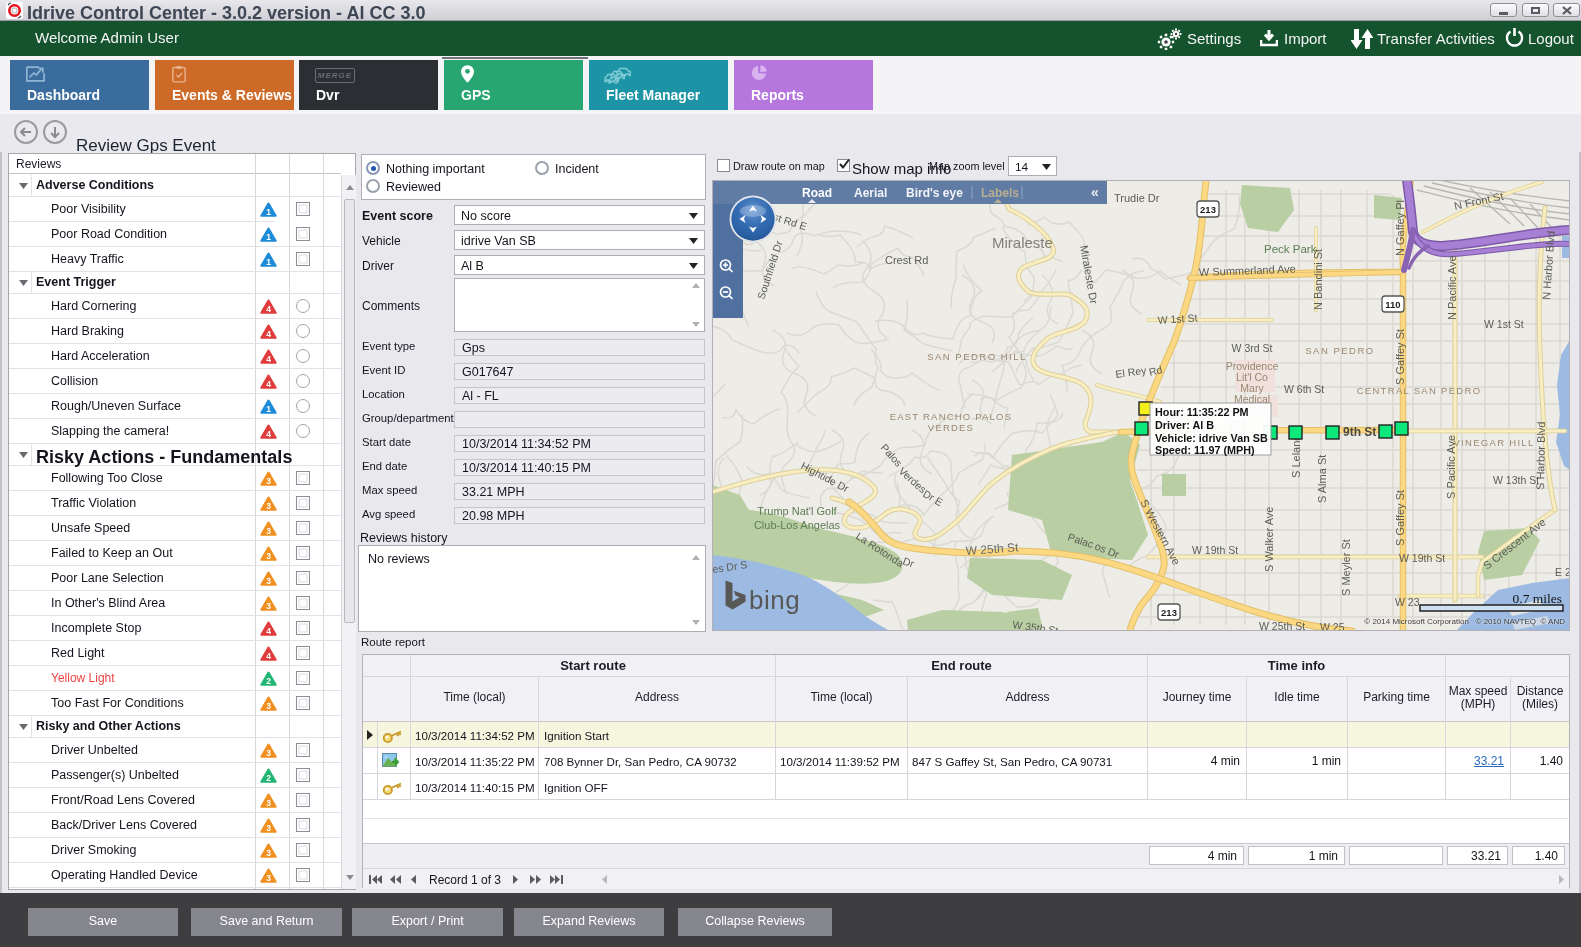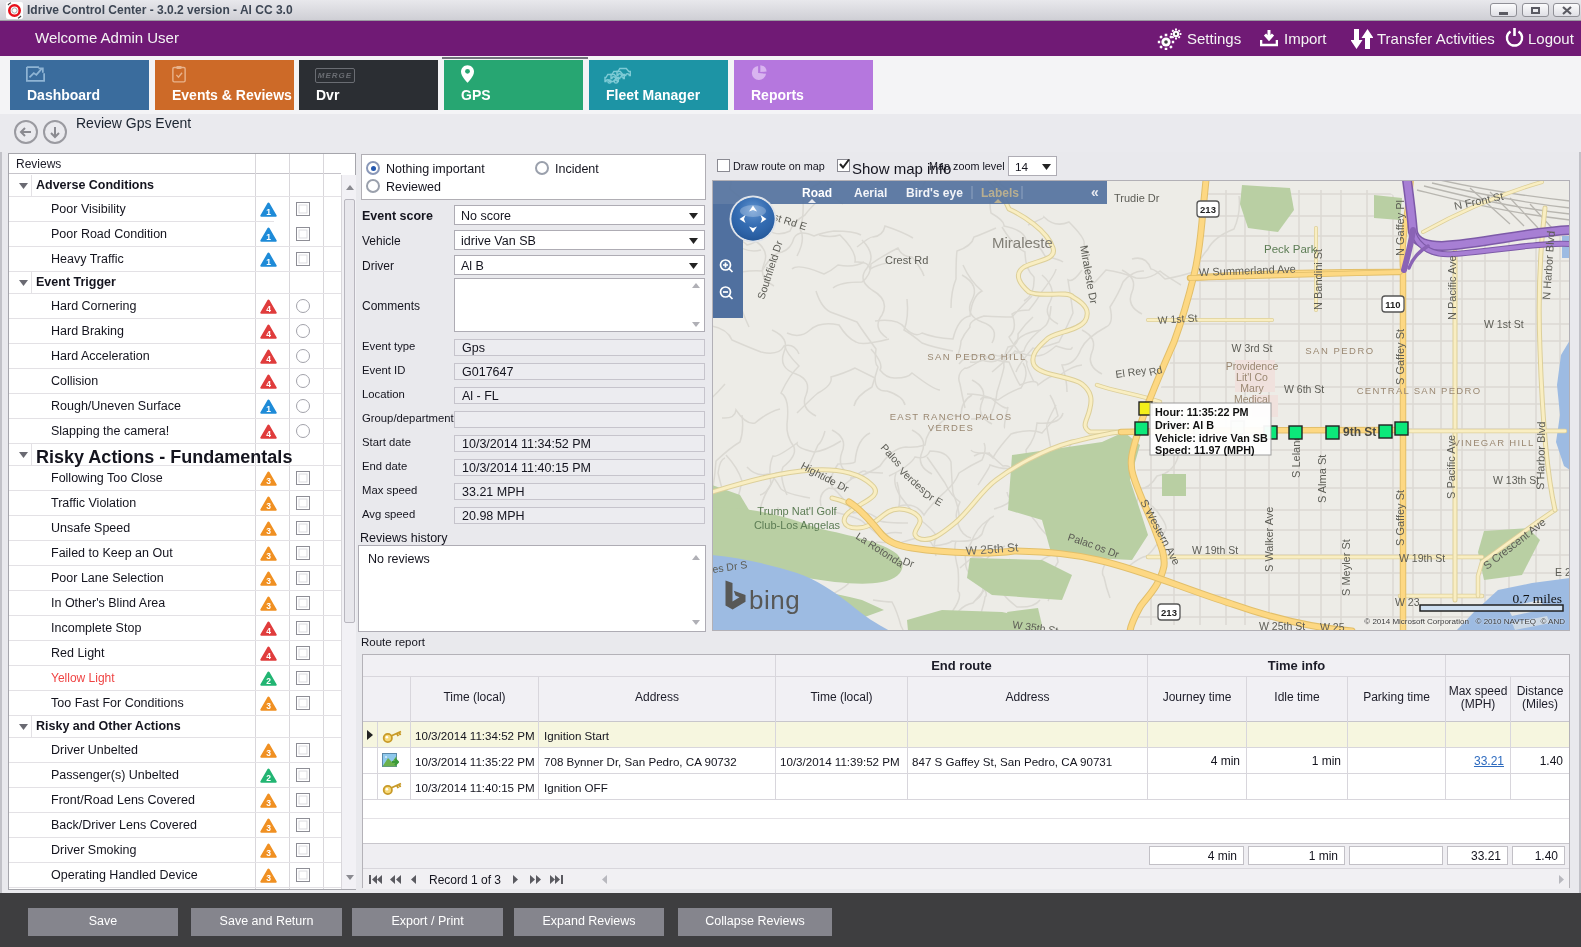--- a/index.html
+++ b/index.html
@@ -9,36 +9,36 @@
 
 <div class="abs" style="left:0;top:0;width:1581px;height:21px;background:linear-gradient(#e8e8ec,#cfcfd5);border-bottom:1px solid #9a9aa0">
  <div class="abs" style="left:6px;top:2px;width:17px;height:17px;background:#fff;border-radius:2px">
    <svg class="abs" style="left:0;top:0" width="17" height="17" viewBox="0 0 17 17">
      <circle cx="8.5" cy="8.5" r="5.2" fill="none" stroke="#e8111c" stroke-width="2.6"></circle>
      <circle cx="8.5" cy="8.5" r="2.6" fill="none" stroke="#aaa" stroke-width="1"></circle>
      <path d="M2 3 A8.5 8.5 0 0 1 5 0.8" stroke="#444" stroke-width="1.2" fill="none"></path>
      <path d="M15 14 A8.5 8.5 0 0 1 12 16.2" stroke="#444" stroke-width="1.2" fill="none"></path>
    </svg>
  </div>
- <div class="abs tt" style="left:27px;top:3px;font-size:12px;font-weight:bold;color:#3d4654">Idrive Control Center - 3.0.2 version - Al CC 3.0</div>
+ <div class="abs tt" style="left:27px;top:3px;font-size:18px;font-weight:bold;color:#3d4654">Idrive Control Center - 3.0.2 version - Al CC 3.0</div>
 
 <div class="abs" style="left:1490px;top:3px;width:27px;height:14px;background:linear-gradient(#fcfcfd,#dfdfe5);border:1px solid #8f8f96;border-radius:3px">
 <div class="abs" style="left:8px;top:8px;width:9px;height:3px;background:#5a5a62"></div>
 </div>
 <div class="abs" style="left:1522px;top:3px;width:27px;height:14px;background:linear-gradient(#fcfcfd,#dfdfe5);border:1px solid #8f8f96;border-radius:3px">
 <div class="abs" style="left:8px;top:3px;width:9px;height:7px;border:2px solid #5a5a62"></div>
 </div>
 <div class="abs" style="left:1553px;top:3px;width:27px;height:14px;background:linear-gradient(#fcfcfd,#dfdfe5);border:1px solid #8f8f96;border-radius:3px">
 <svg class="abs" style="left:8px;top:2px" width="10" height="9">
         <path d="M1 1 L9 8 M9 1 L1 8" stroke="#5a5a62" stroke-width="2.2"></path>
       </svg>
 </div>
 </div>
 
-<div class="abs" style="left:0;top:21px;width:1581px;height:35px;background:#701a75">
+<div class="abs" style="left:0;top:21px;width:1581px;height:35px;background:#14532d">
  <div class="abs tt" style="left:35px;top:8px;font-size:15px;color:#f4f4f4">Welcome Admin User</div>
 
 <svg class="abs" style="left:1157px;top:7px" width="26" height="22" viewBox="0 0 26 22">
 <g fill="#fff">
         <circle cx="9" cy="14" r="4.6"></circle>
         <circle cx="9" cy="14" r="1.8" fill="#3e3e40"></circle>
 <g stroke="#fff" stroke-width="2.6">
 <path d="M9 8.2 V5.8 M9 19.8 V22.2 M3.2 14 H0.8 M17.2 14 H14.8 M4.9 9.9 L3.2 8.2 M13.1 18.1 L14.8 19.8 M4.9 18.1 L3.2 19.8 M13.1 9.9 L14.8 8.2"></path>
         </g>
 <circle cx="19" cy="6" r="3.2"></circle>
@@ -118,21 +118,21 @@
  <div class="abs" style="left:14px;top:6px;width:24px;height:24px;border:2px solid #9a9aa0;border-radius:50%">
    <svg class="abs" style="left:3px;top:3px" width="14" height="14" viewBox="0 0 14 14">
         <path d="M12 7 H2 M6 3 L2 7 L6 11" stroke="#8a8a90" stroke-width="2" fill="none"></path>
       </svg>
  </div>
  <div class="abs" style="left:43px;top:6px;width:24px;height:24px;border:2px solid #9a9aa0;border-radius:50%">
    <svg class="abs" style="left:3px;top:3px" width="14" height="14" viewBox="0 0 14 14">
         <path d="M7 2 V12 M3 8 L7 12 L11 8" stroke="#8a8a90" stroke-width="2" fill="none"></path>
       </svg>
  </div>
- <div class="abs tt" style="left:76px;top:1px;font-size:14px;color:#1b2430">Review Gps Event</div>
+ <div class="abs tt" style="left:76px;top:22px;font-size:17px;color:#1b2430">Review Gps Event</div>
 </div>
 
 <div class="abs" style="left:8px;top:153px;width:348px;height:737px;background:#fff;border:1px solid #a6a6ac">
 <div class="abs" style="left:0;top:0;width:332px;height:20px;border-bottom:1px solid #c6c4ca">
       <div class="abs tt" style="left:7px;top:3px;font-size:12px;color:#1c1c28">Reviews</div>
     </div>
 <div class="abs" style="left:246px;top:0;width:1px;height:735px;background:#d9d7db"></div>
 <div class="abs" style="left:280px;top:0;width:1px;height:735px;background:#d9d7db"></div>
 <div class="abs" style="left:314px;top:0;width:1px;height:735px;background:#d9d7db"></div>
 <div class="abs" style="left:0;top:21px;width:332px;height:22px;border-bottom:1px solid #e3e1e5">
@@ -867,20 +867,21 @@
 <path transform="rotate(90 41 39)" d="M41 25.5 L45 31.5 L41 30 L37 31.5 Z" fill="#fff"></path>
 <path transform="rotate(180 41 39)" d="M41 25.5 L45 31.5 L41 30 L37 31.5 Z" fill="#fff"></path>
 <path transform="rotate(270 41 39)" d="M41 25.5 L45 31.5 L41 30 L37 31.5 Z" fill="#fff"></path>
 <ellipse cx="41" cy="31" rx="13" ry="6" fill="#fff" opacity="0.25"></ellipse>
 <rect x="0.5" y="0.5" width="857" height="450" fill="none" stroke="#b2b0b6"></rect>
 </svg></div>
 <div class="abs tt" style="left:361px;top:636px;font-size:11.5px;color:#14141e">Route report</div>
 <div class="abs" style="left:362px;top:654px;width:1208px;height:234px;background:#fff;border:1px solid #b4b2b8">
 <div class="abs" style="left:0;top:0;width:1206px;height:22px;background:#f1f0f4;border-bottom:1px solid #d8d6dc"></div>
 <div class="abs" style="left:0;top:22px;width:1206px;height:45px;background:#f1f0f4;border-bottom:1px solid #c8c6cc"></div>
+<div class="abs" style="left:47px;top:0;width:365px;height:22px;border-left:1px solid #d8d6dc;text-align:center;font-size:13px;font-weight:bold;color:#1c1c28;padding-top:3px">Start route</div>
 <div class="abs" style="left:784px;top:0;width:298px;height:22px;border-left:1px solid #d8d6dc;text-align:center;font-size:13px;font-weight:bold;color:#1c1c28;padding-top:3px">Time info</div>
 <div class="abs" style="left:412px;top:0;width:372px;height:22px;border-left:1px solid #d8d6dc;text-align:center;font-size:13px;font-weight:bold;color:#1c1c28;padding-top:3px">End route</div>
 <div class="abs" style="left:1082px;top:0;width:124px;height:22px;border-left:1px solid #d8d6dc;text-align:center;font-size:13px;font-weight:bold;color:#1c1c28;padding-top:3px"></div>
 <div class="abs" style="left:47px;top:22px;width:128px;height:45px;border-left:1px solid #d8d6dc;text-align:center;font-size:12px;color:#1c1c28;padding-top:14px;line-height:13px">Time (local)</div>
 <div class="abs" style="left:175px;top:22px;width:237px;height:45px;border-left:1px solid #d8d6dc;text-align:center;font-size:12px;color:#1c1c28;padding-top:14px;line-height:13px">Address</div>
 <div class="abs" style="left:412px;top:22px;width:132px;height:45px;border-left:1px solid #d8d6dc;text-align:center;font-size:12px;color:#1c1c28;padding-top:14px;line-height:13px">Time (local)</div>
 <div class="abs" style="left:544px;top:22px;width:240px;height:45px;border-left:1px solid #d8d6dc;text-align:center;font-size:12px;color:#1c1c28;padding-top:14px;line-height:13px">Address</div>
 <div class="abs" style="left:784px;top:22px;width:99px;height:45px;border-left:1px solid #d8d6dc;text-align:center;font-size:12px;color:#1c1c28;padding-top:14px;line-height:13px">Journey time</div>
 <div class="abs" style="left:883px;top:22px;width:101px;height:45px;border-left:1px solid #d8d6dc;text-align:center;font-size:12px;color:#1c1c28;padding-top:14px;line-height:13px">Idle time</div>
 <div class="abs" style="left:984px;top:22px;width:98px;height:45px;border-left:1px solid #d8d6dc;text-align:center;font-size:12px;color:#1c1c28;padding-top:14px;line-height:13px">Parking time</div>

